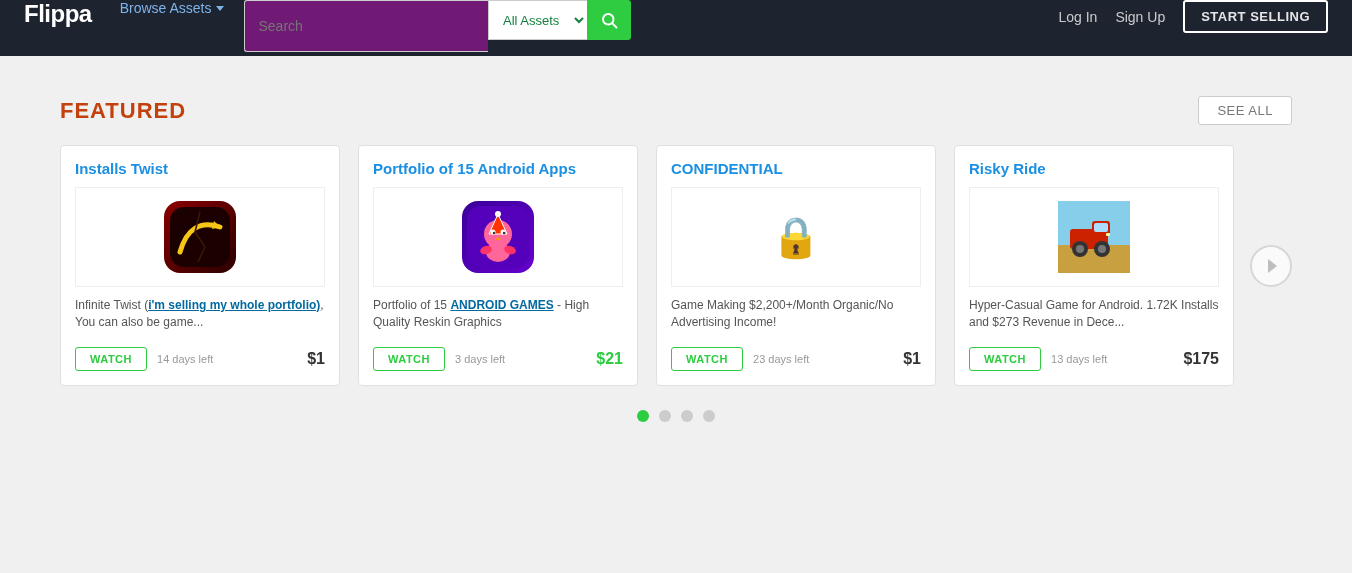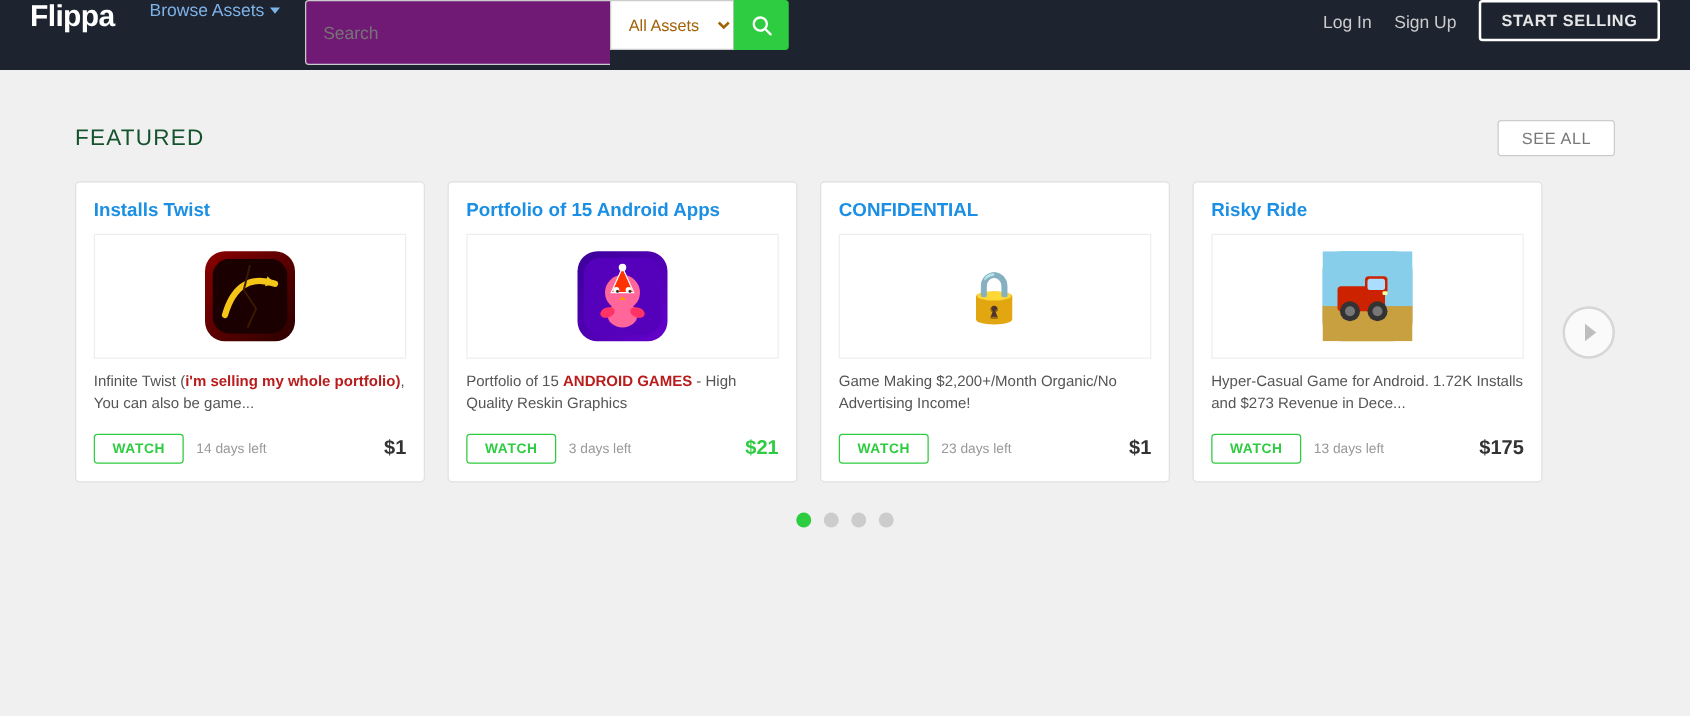--- a/index.html
+++ b/index.html
@@ -57,21 +57,21 @@
       color: #999;
       border-radius: 3px 0 0 3px;
     }
     .asset-select {
       height: 40px;
       border: 1px solid #ccc;
       border-right: none;
       padding: 0 10px;
       font-size: 13px;
       background: #fff;
-      color: #a16207;
+      color: #15803d;
       cursor: pointer;
       outline: none;
     }
     .search-btn {
       height: 40px;
       width: 44px;
       background: #2ecc40;
       border: none;
       cursor: pointer;
       display: flex;
@@ -114,23 +114,23 @@
     }
 
     
     .featured-header {
       display: flex;
       align-items: center;
       justify-content: space-between;
       margin-bottom: 20px;
     }
     .featured-title {
-      color: #14532d;
-      font-size: 18px;
-      font-weight: 400;
+      color: #c2410c;
+      font-size: 22px;
+      font-weight: 700;
       letter-spacing: 1px;
     }
     .see-all-btn {
       background: #fff;
       border: 1px solid #ccc;
       color: #777;
       padding: 6px 18px;
       font-size: 13px;
       cursor: pointer;
       border-radius: 3px;
@@ -201,22 +201,23 @@
       background: linear-gradient(180deg, #87ceeb 60%, #c8a850 40%);
     }
 
     .card-description {
       font-size: 12px;
       color: #555;
       line-height: 1.4;
       min-height: 36px;
     }
     .card-description .highlight {
-      color: #b91c1c;
+      color: #0369a1;
       font-weight: 600;
+      text-decoration: underline;
     }
     .card-footer {
       display: flex;
       align-items: center;
       gap: 10px;
       margin-top: 4px;
     }
     .watch-btn {
       background: #fff;
       border: 1px solid #2ecc40;

